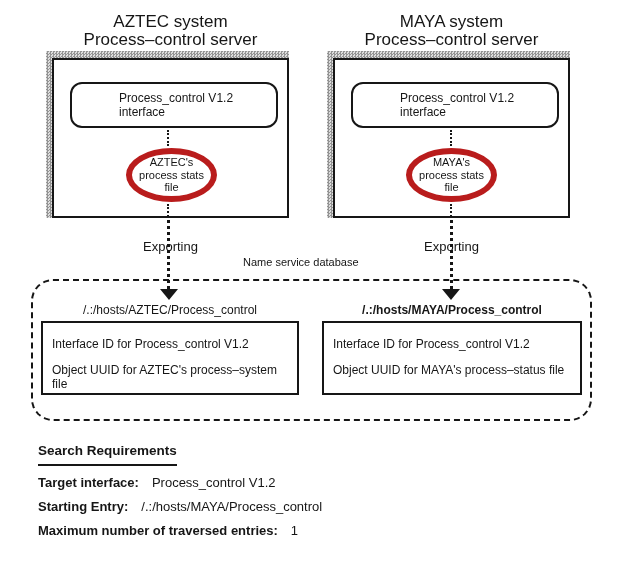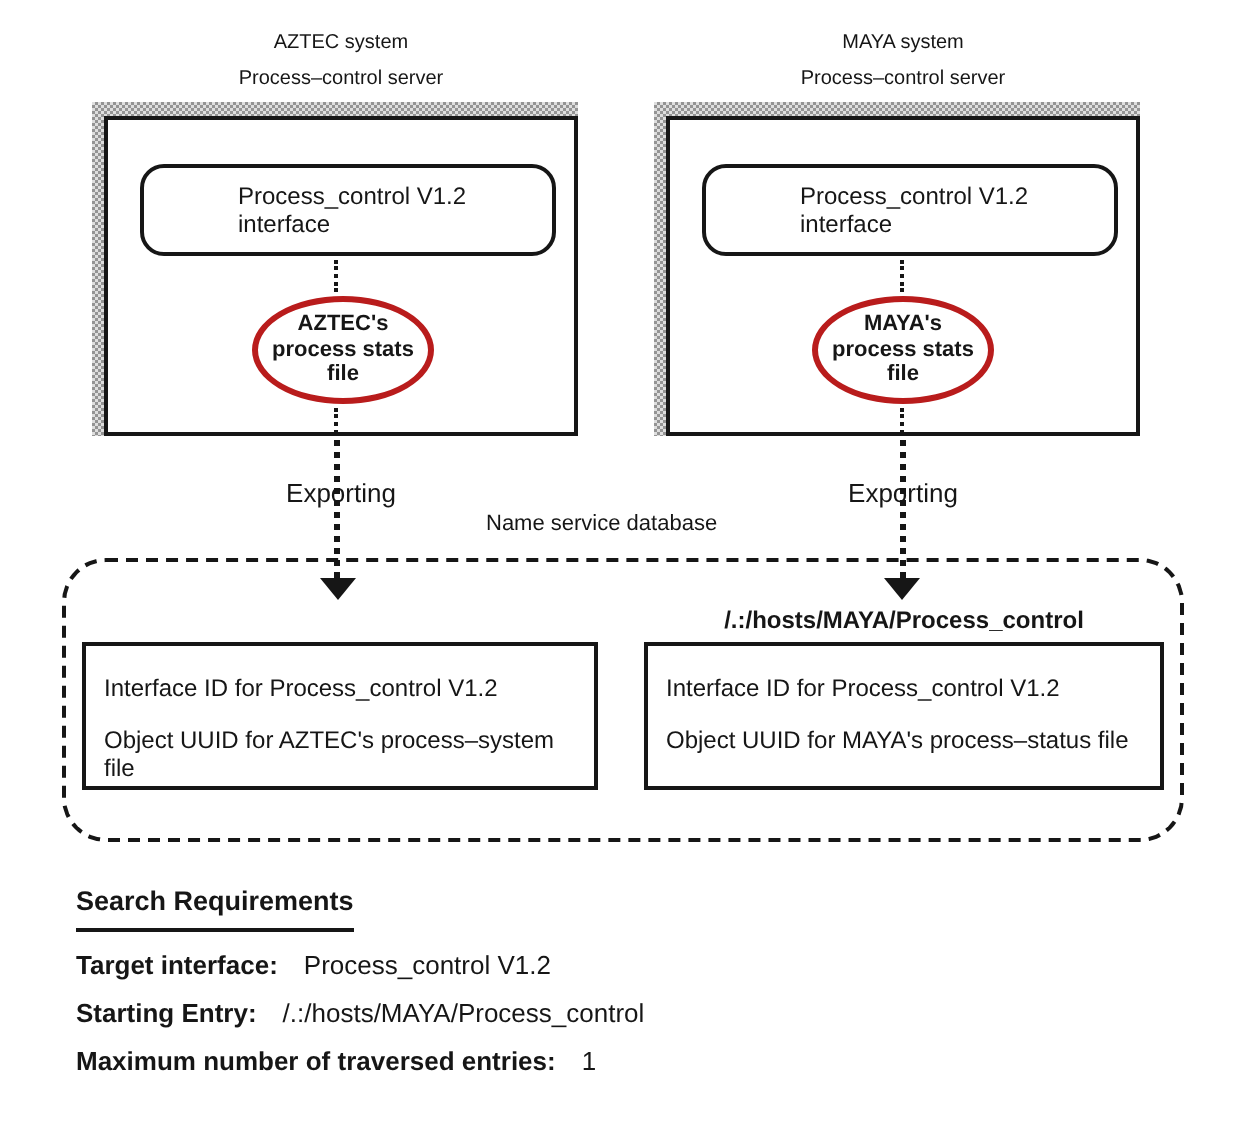--- a/index.html
+++ b/index.html
@@ -1,33 +1,33 @@
 <!DOCTYPE html>
 <html><head>
 <meta charset="utf-8">
 <style>
   html,body{margin:0;padding:0}
   body{font-family:"Liberation Sans",sans-serif;background:#ffffff;color:#161616}
   .canvas{position:relative;width:619px;height:568px;background:#ffffff;overflow:hidden}
   .abs{position:absolute}
   .center{text-align:center}
-  .title{font-size:10px;line-height:18px}
+  .title{font-size:17px;line-height:18px}
   .shadow{
     background-image:conic-gradient(#949494 25%,#dedede 0 50%,#949494 0 75%,#dedede 0);
     background-size:3px 3px;
   }
   .serverbox{background:#ffffff;border:2px solid #161616;box-sizing:border-box}
   .iface{
     border:2px solid #161616;border-radius:12px;background:#ffffff;box-sizing:border-box;
     display:flex;align-items:center;justify-content:center;font-size:12px;padding-left:47px;
   }
   .ellipse{
-    border:3px solid #b91c1c;border-radius:50%;background:#ffffff;box-sizing:border-box;
+    border:6px solid #b91c1c;border-radius:50%;background:#ffffff;box-sizing:border-box;
     display:flex;flex-direction:column;align-items:center;justify-content:center;
-    font-size:11px;line-height:12.5px;font-weight:bold;
+    font-size:11px;line-height:12.5px;
   }
   .dotline{border-left:3px dotted #161616;width:0}
   .dotline.thin{border-left-width:2px}
   .arrowhead{
     width:0;height:0;
     border-left:9px solid transparent;border-right:9px solid transparent;
     border-top:11px solid #161616;
   }
   .explabel{font-size:13px}
   .nslabel{font-size:11px}
@@ -102,20 +102,21 @@
   <div class="abs dotline thin" style="left:450px;top:204px;height:13px"></div>
 
   <div class="abs dotline" style="left:450px;top:220px;height:69px"></div>
   <div class="abs arrowhead" style="left:442px;top:289px"></div>
   <div class="abs center explabel" style="left:333px;top:239px;width:237px">Exporting</div>
 
   <div class="abs nslabel" style="left:243px;top:256px">Name service database</div>
 
   <div class="abs dbrect" style="left:31px;top:279px;width:561px;height:142px"></div>
 
+  <div class="abs center entryname" style="left:41px;top:303px;width:258px">/.:/hosts/AZTEC/Process_control</div>
   <div class="abs entrybox" style="left:41px;top:321px;width:258px;height:74px">
     <div class="l1">Interface ID for Process_control V1.2</div>
     <div class="l2">Object UUID for AZTEC's process–system file</div>
   </div>
 
   <div class="abs center entryname bold" style="left:322px;top:303px;width:260px">/.:/hosts/MAYA/Process_control</div>
   <div class="abs entrybox" style="left:322px;top:321px;width:260px;height:74px">
     <div class="l1">Interface ID for Process_control V1.2</div>
     <div class="l2">Object UUID for MAYA's process–status file</div>
   </div>

